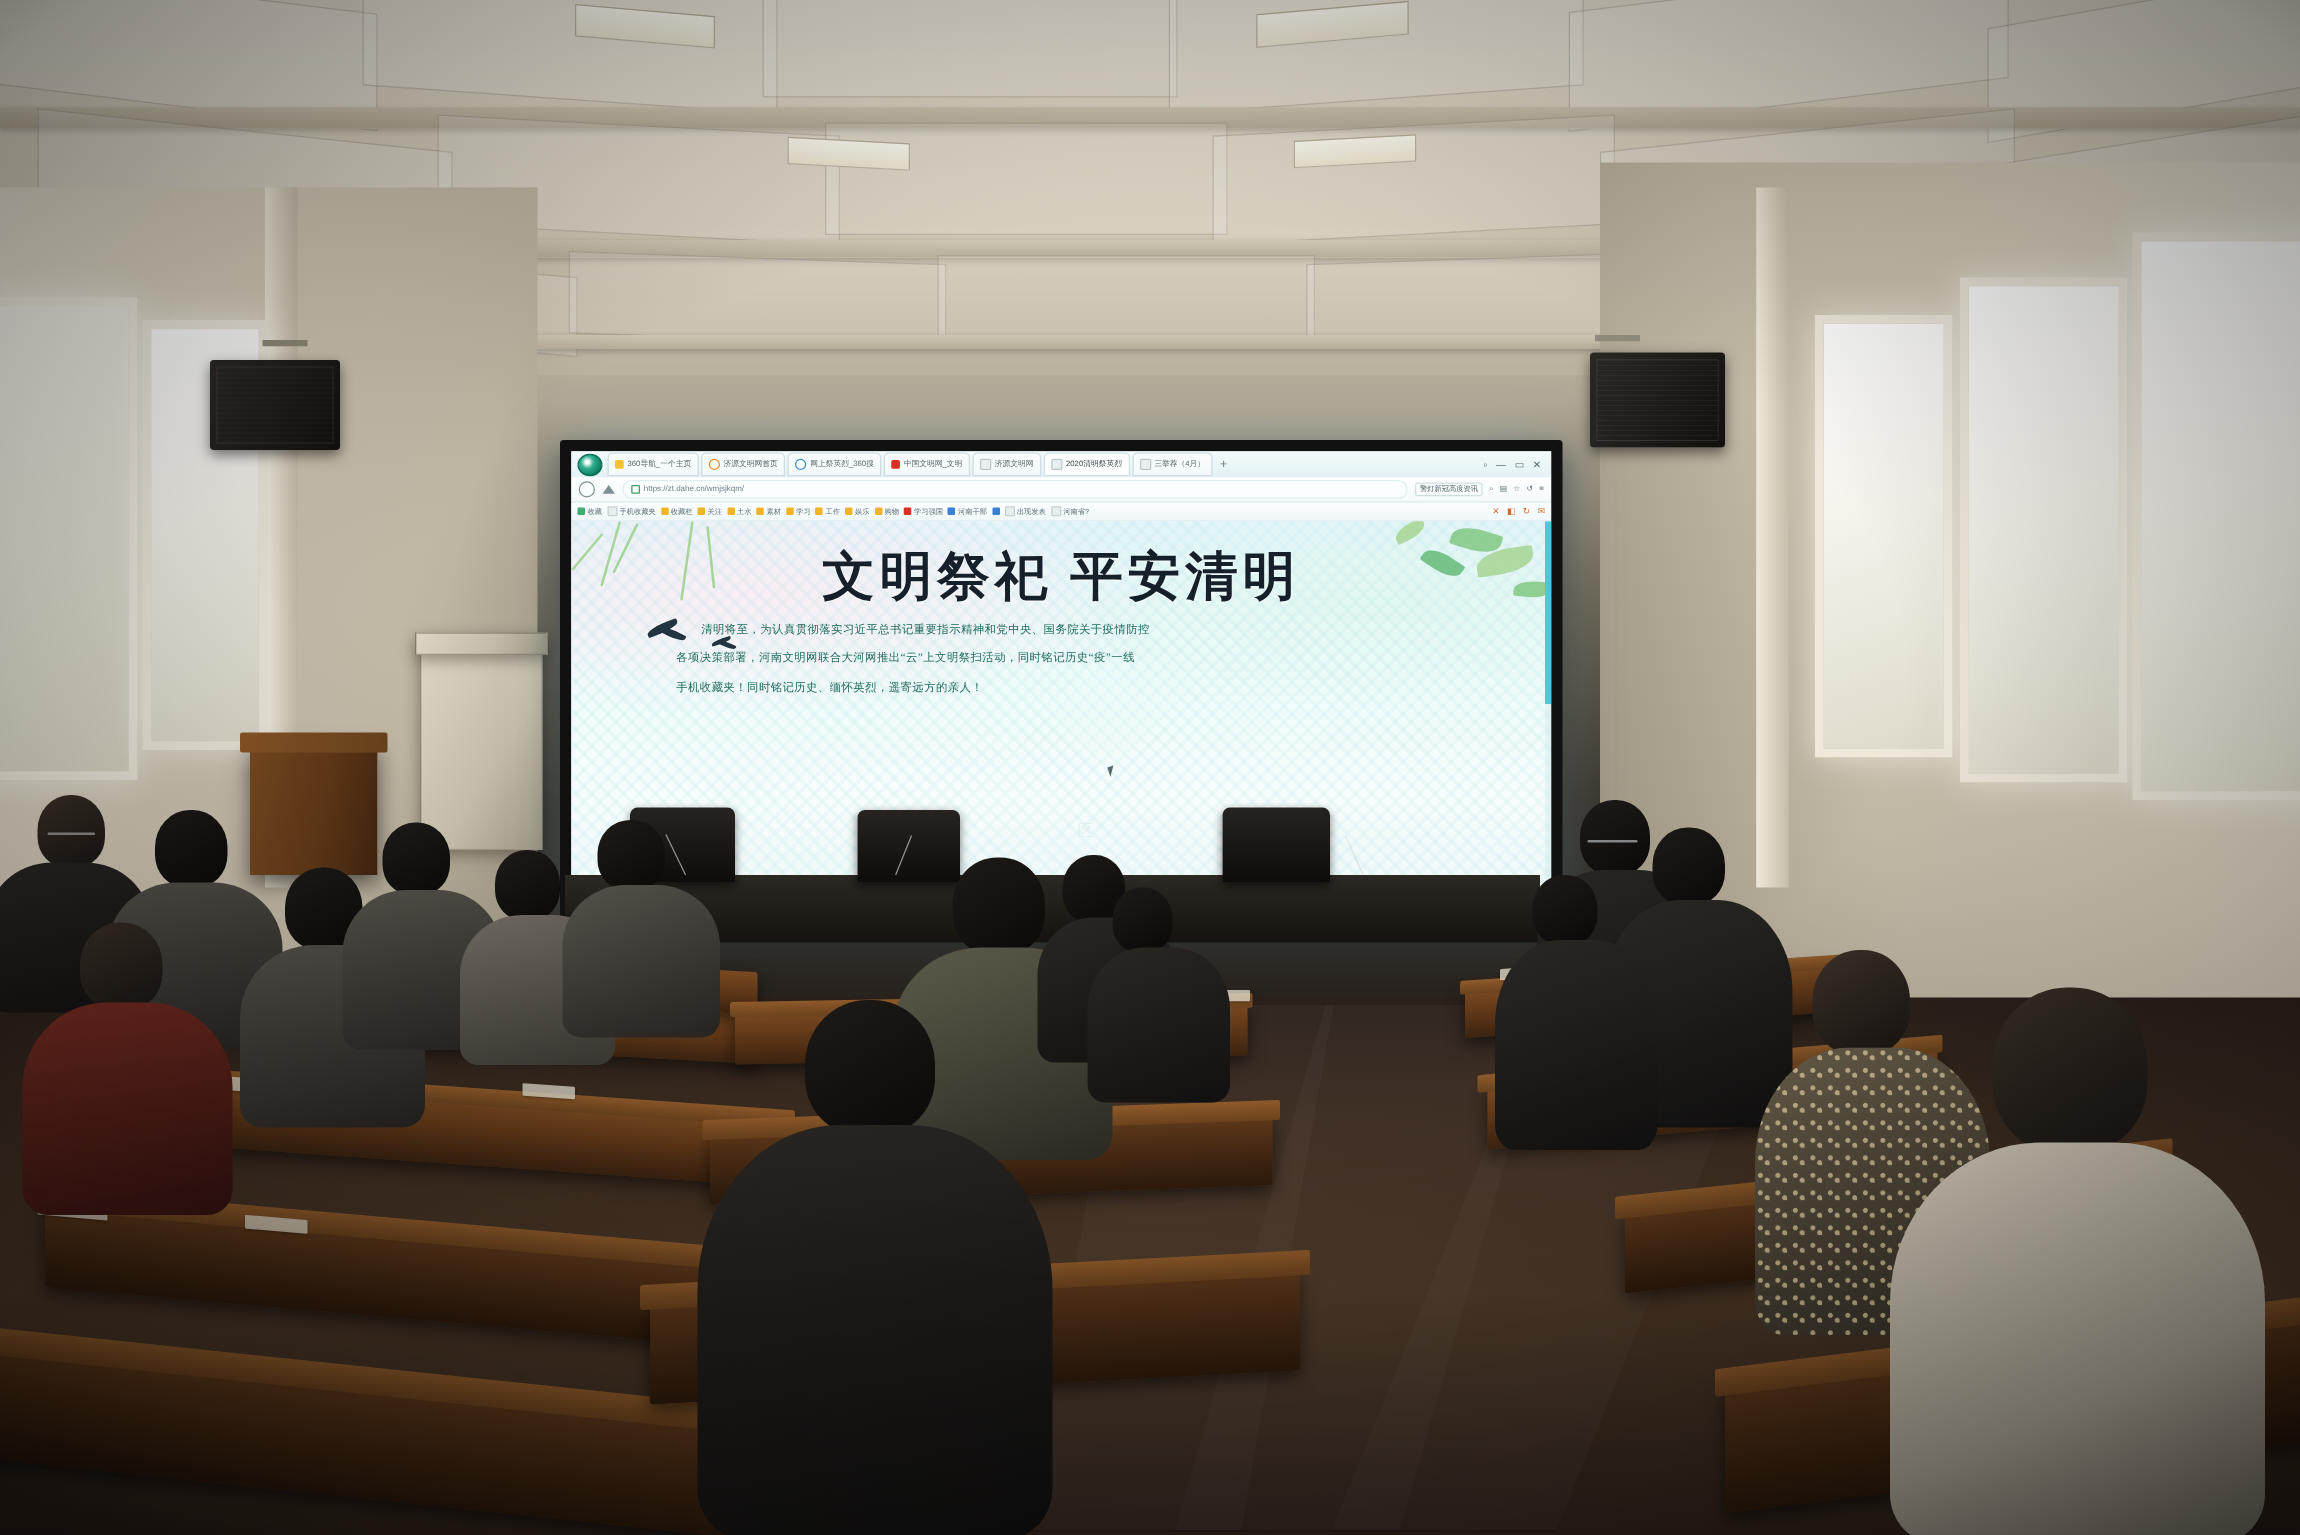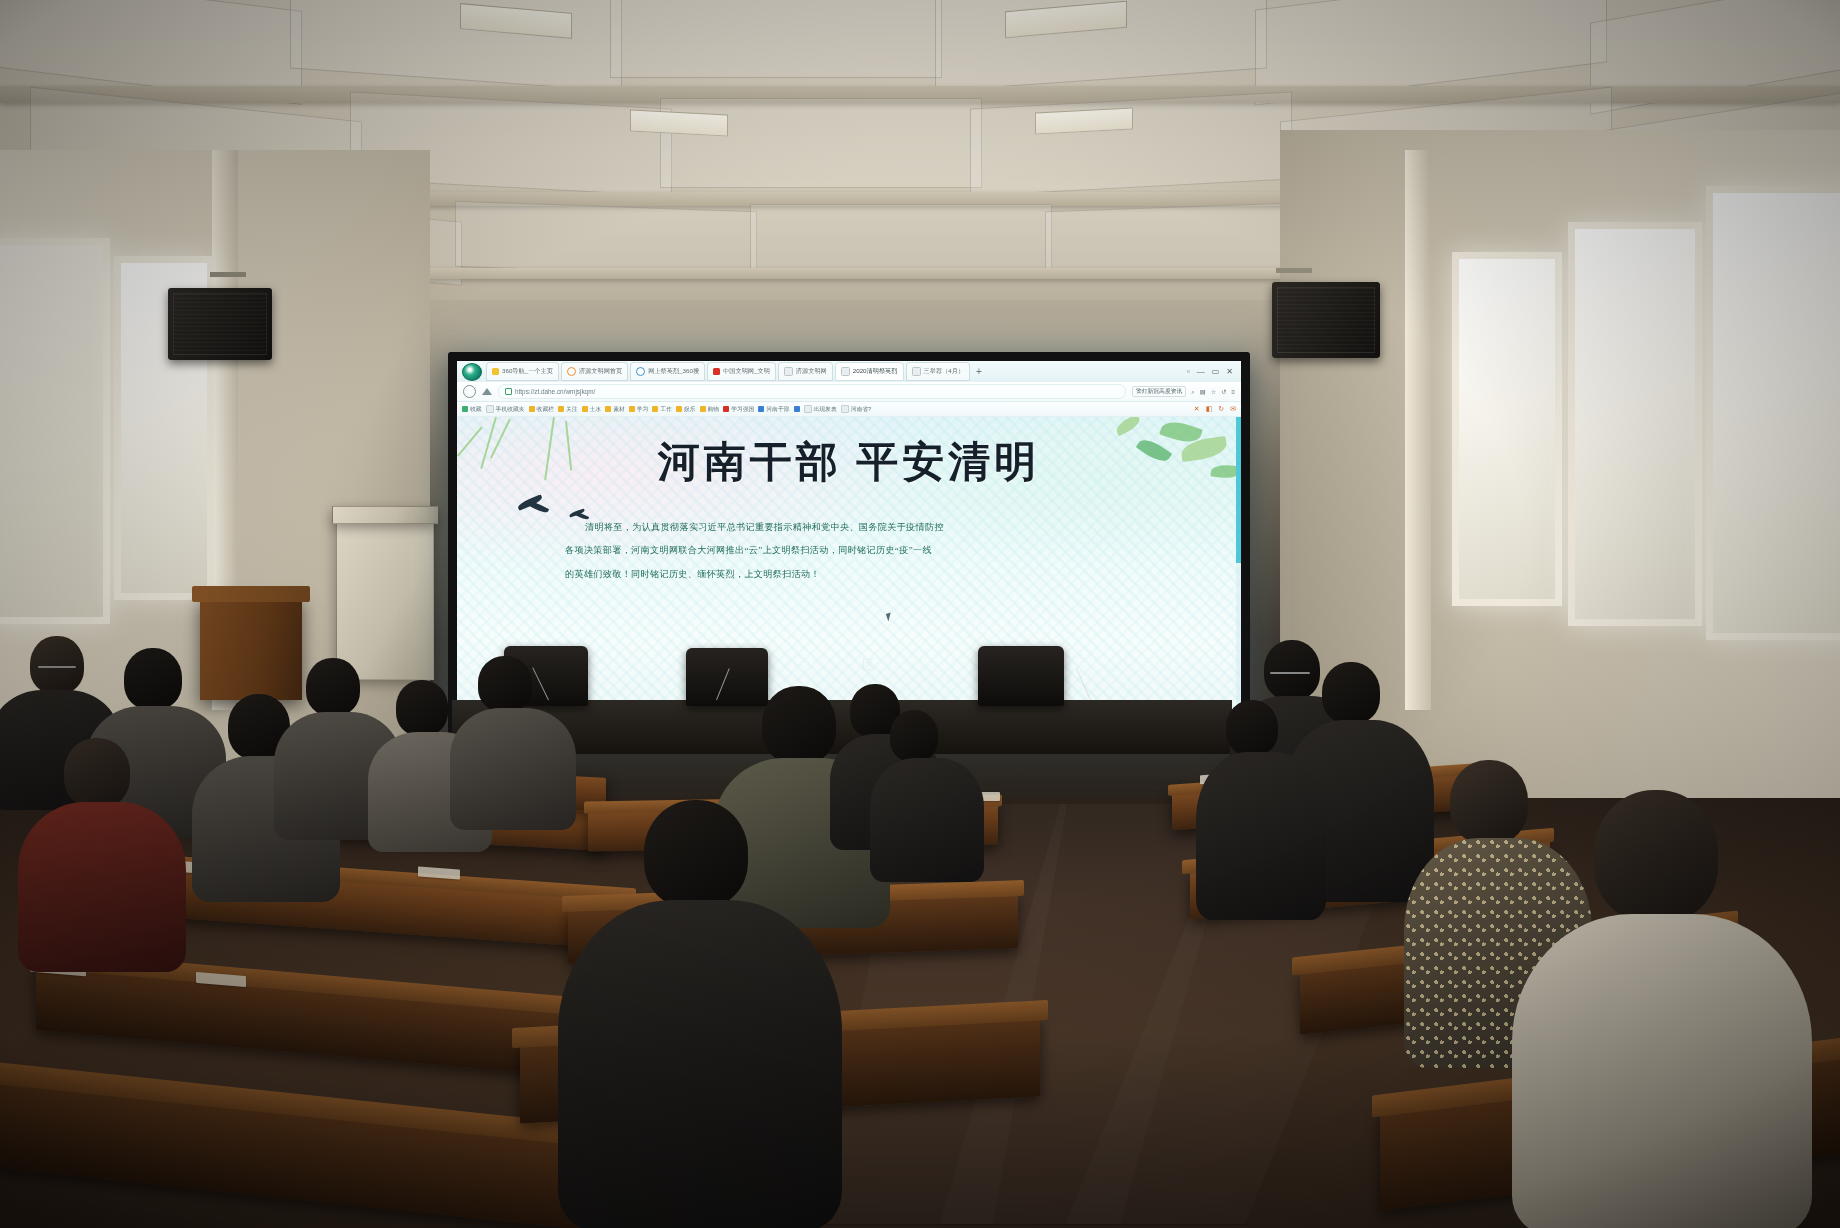--- a/index.html
+++ b/index.html
@@ -125,21 +125,21 @@
   .leaf.l3{background:#5eb56f;}
   .willow{position:absolute;width:2px;background:#9ad08a;border-radius:2px;
           transform-origin:top center;opacity:.85;}
   .swallow{position:absolute;width:0;height:0;}
   .swallow .w1,.swallow .w2{position:absolute;background:#22343f;border-radius:60% 10% 60% 10%;}
 
   .hero{position:relative;z-index:4;text-align:center;padding-top:24px;}
   .hero-title{font-family:"Liberation Serif","DejaVu Serif",serif;
               font-size:42px;font-weight:700;letter-spacing:4px;color:#15202a;
               text-shadow:0 1px 2px rgba(255,255,255,0.8);line-height:1;}
-  .hero-sub{margin-top:38px;padding:0 108px;text-align:left;}
+  .hero-sub{margin-top:14px;padding:0 84px;text-align:left;}
   .hero-sub p{margin:0 0 11px 0;font-size:9.1px;line-height:1.35;color:#1f6b5c;
               letter-spacing:.35px;font-family:"Liberation Serif","DejaVu Serif",serif;
               text-align:justify;}
   .hero-sub p.first{text-indent:20px;}
   .cursor-arrow{position:absolute;left:430px;top:196px;z-index:9;
                 width:0;height:0;border-left:5px solid #3a4b52;
                 border-bottom:8px solid transparent;border-top:0;
                 transform:rotate(-18deg);opacity:.82;}
 
   
@@ -397,25 +397,25 @@
         <div class="swallow" style="left:60px;top:82px;">
           <div class="w1" style="left:0;top:0;width:26px;height:7px;transform:rotate(-22deg);"></div>
           <div class="w2" style="left:10px;top:5px;width:22px;height:6px;transform:rotate(26deg);"></div>
         </div>
         <div class="swallow" style="left:112px;top:94px;">
           <div class="w1" style="left:0;top:0;width:16px;height:4px;transform:rotate(-18deg);"></div>
           <div class="w2" style="left:6px;top:3px;width:14px;height:4px;transform:rotate(24deg);"></div>
         </div>
 
         <div class="hero">
-          <div class="hero-title">河南干部 平安清明</div>
+          <div class="hero-title">文明祭祀 平安清明</div>
           <div class="hero-sub">
             <p class="first">清明将至，为认真贯彻落实习近平总书记重要指示精神和党中央、国务院关于疫情防控</p>
             <p>各项决策部署，河南文明网联合大河网推出“云”上文明祭扫活动，同时铭记历史“疫”一线</p>
-            <p>的英雄们致敬！同时铭记历史、缅怀英烈，上文明祭扫活动！</p>
+            <p>手机收藏夹！同时铭记历史、缅怀英烈，遥寄远方的亲人！</p>
           </div>
         </div>
 
         <div class="cursor-arrow"></div>
       </div>
     </div>
   </div>
 
   <div class="head-table"></div>
   <span class="table-text" style="left:862px;top:656px;">区</span>

